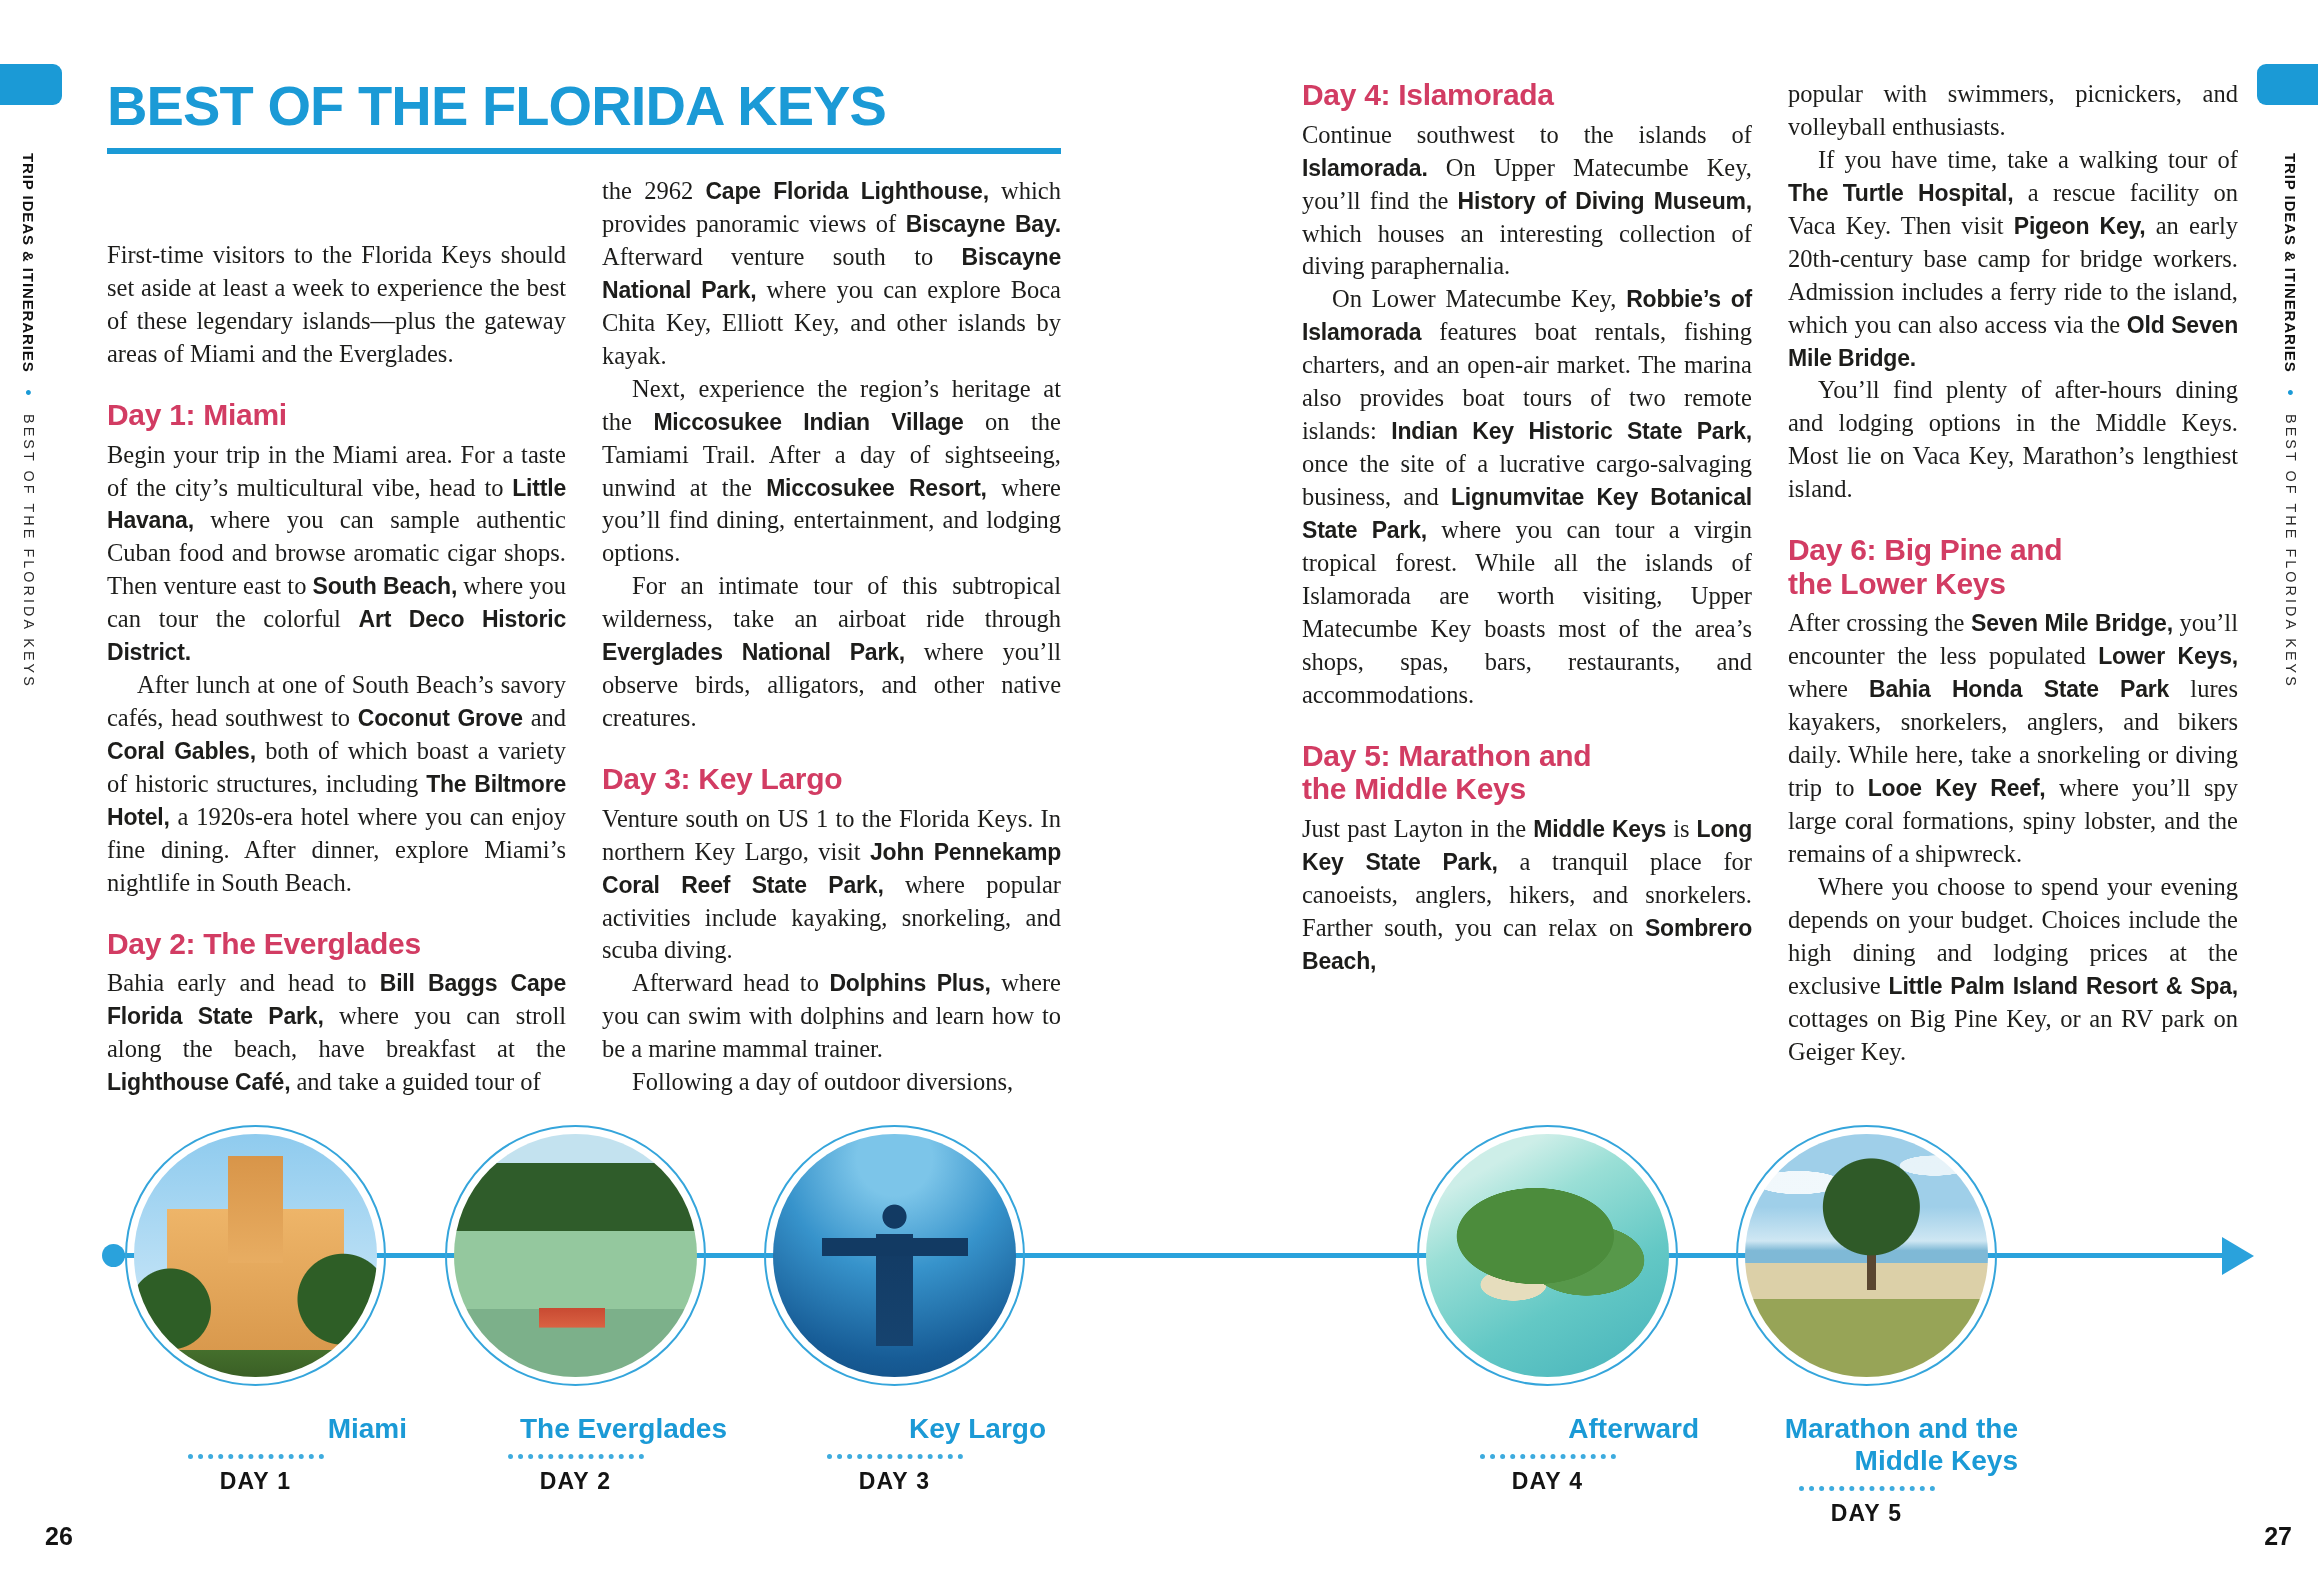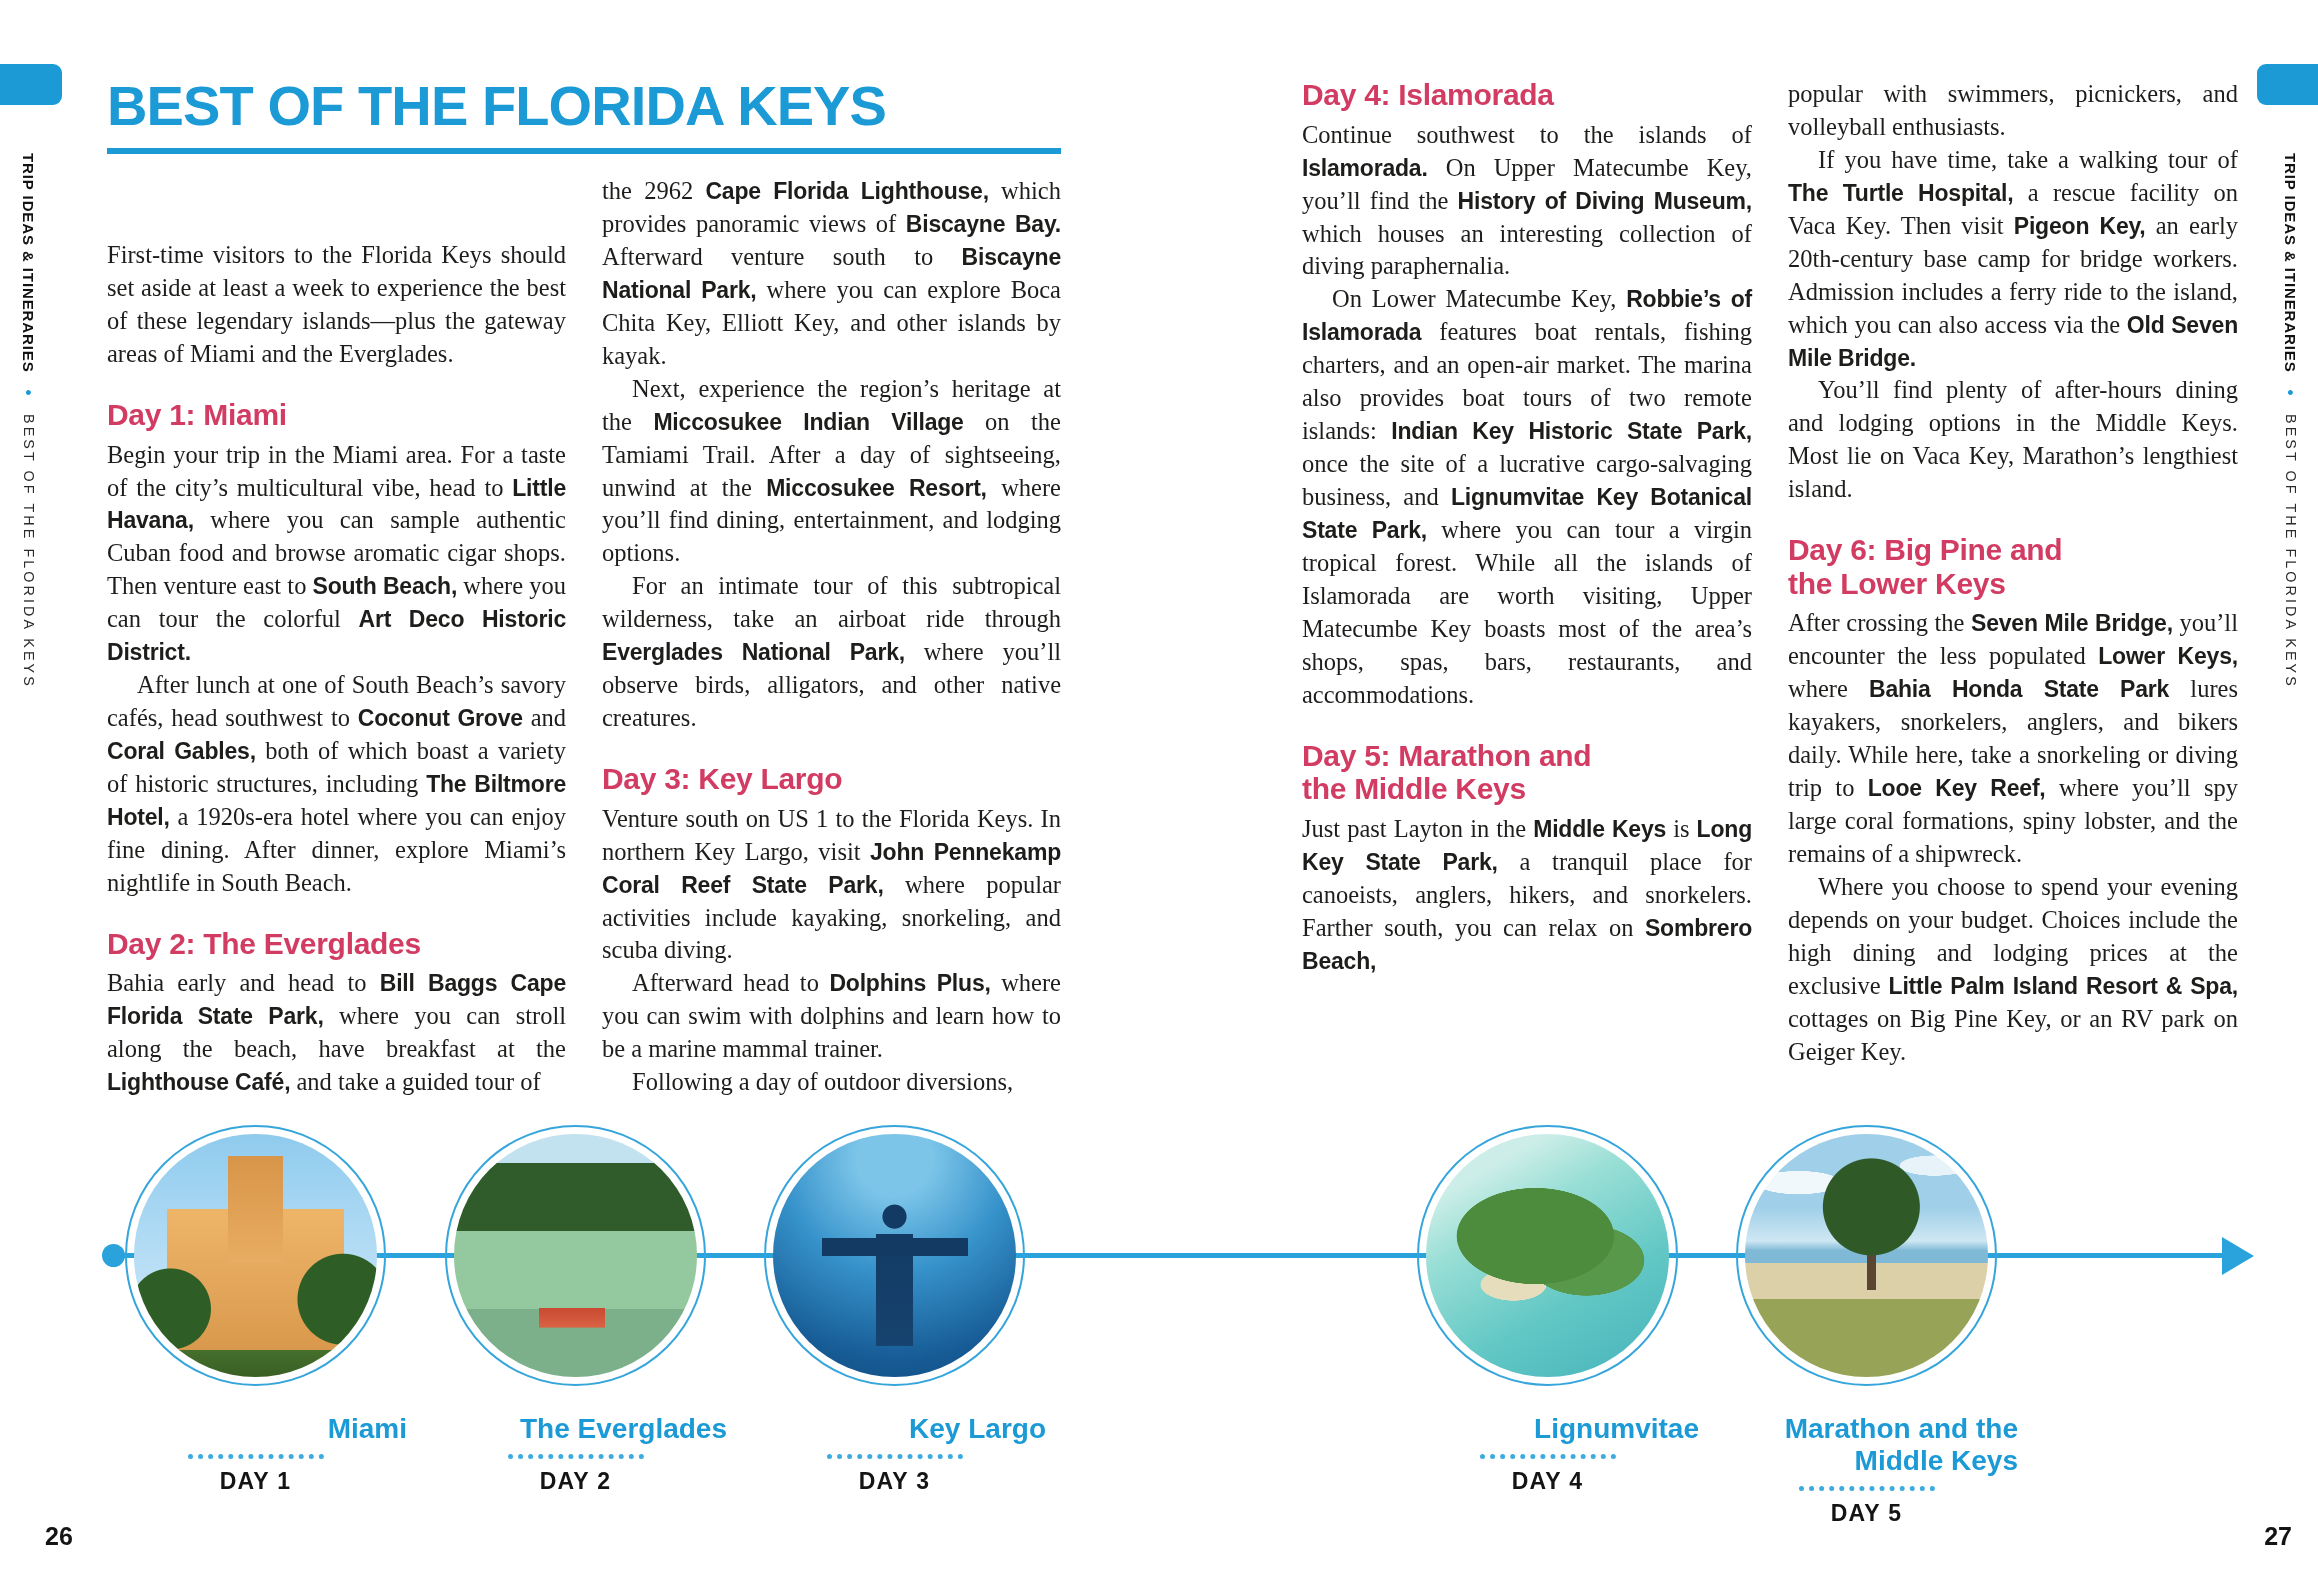--- a/index.html
+++ b/index.html
@@ -169,21 +169,21 @@
 
   <div class="stop" style="left:743px;">
     <div class="photo photo-keylargo"></div>
     <div class="stop-label">Key Largo</div>
     <div class="stop-dots"></div>
     <div class="stop-day">DAY 3</div>
   </div>
 
   <div class="stop" style="left:1396px;">
     <div class="photo photo-islamorada"></div>
-    <div class="stop-label">Lignumvitae</div>
+    <div class="stop-label">Afterward</div>
     <div class="stop-dots"></div>
     <div class="stop-day">DAY 4</div>
   </div>
 
   <div class="stop" style="left:1715px;">
     <div class="photo photo-marathon"></div>
     <div class="stop-label">Marathon and the
 Middle Keys</div>
     <div class="stop-dots"></div>
     <div class="stop-day">DAY 5</div>

